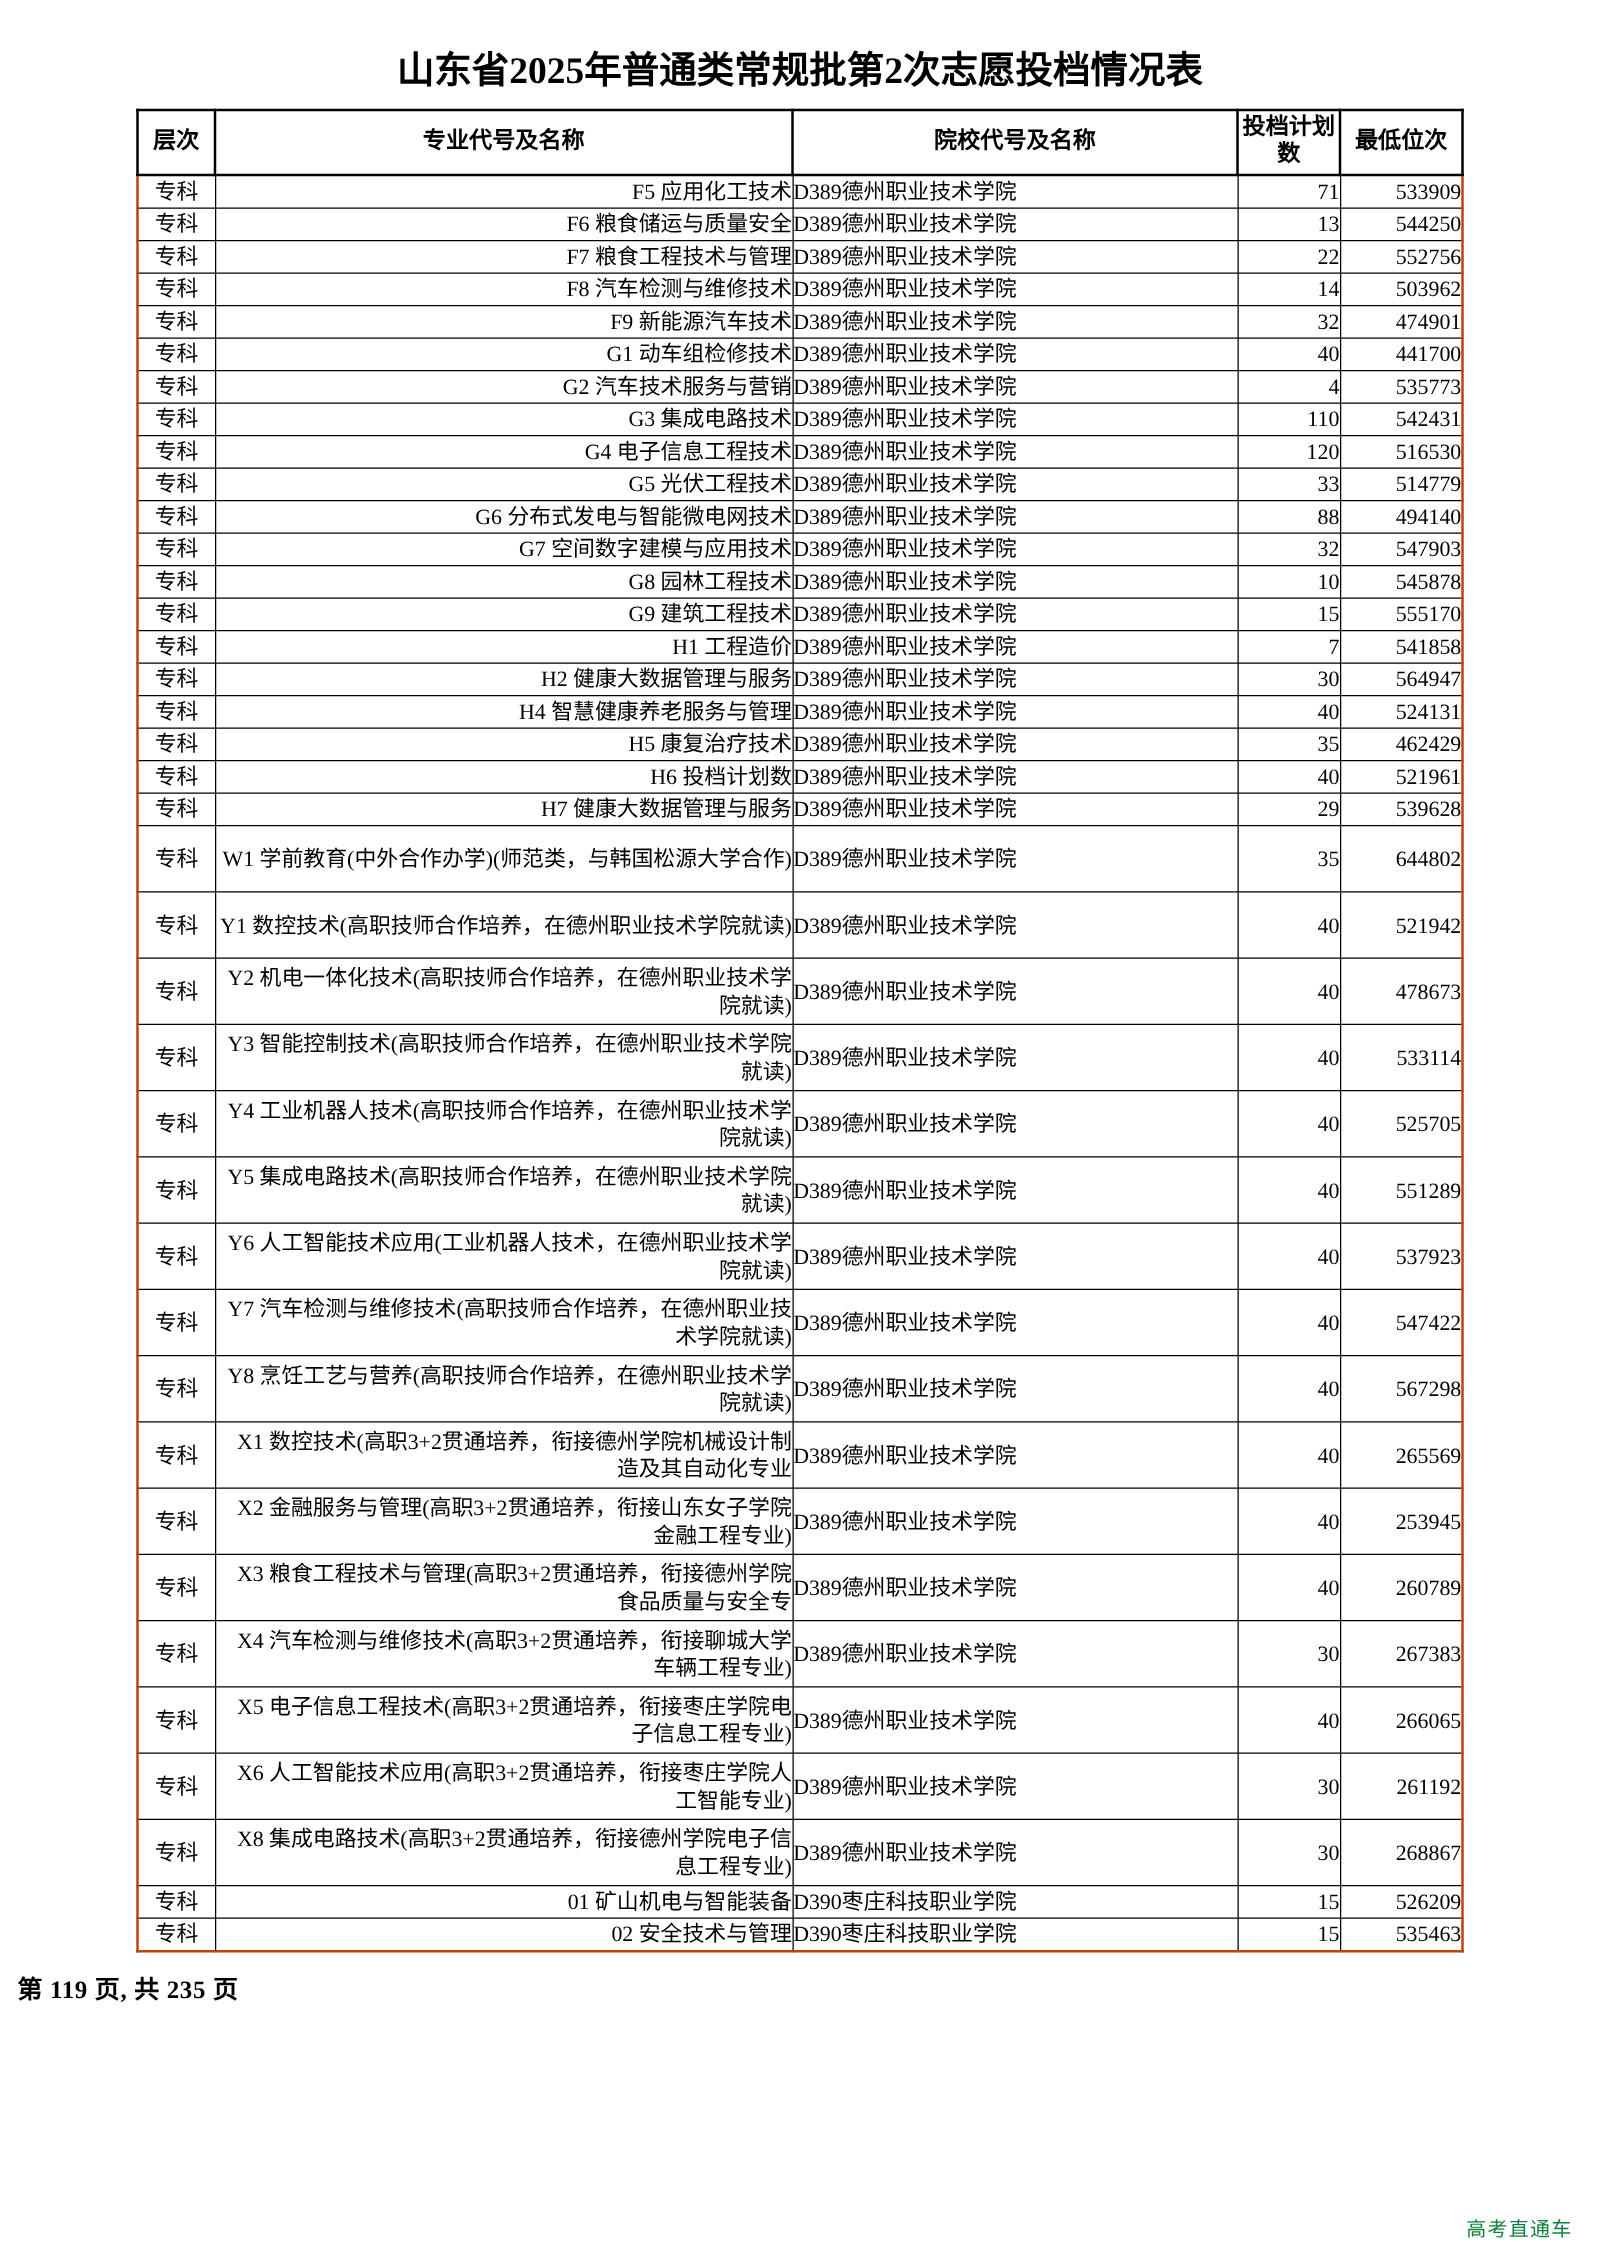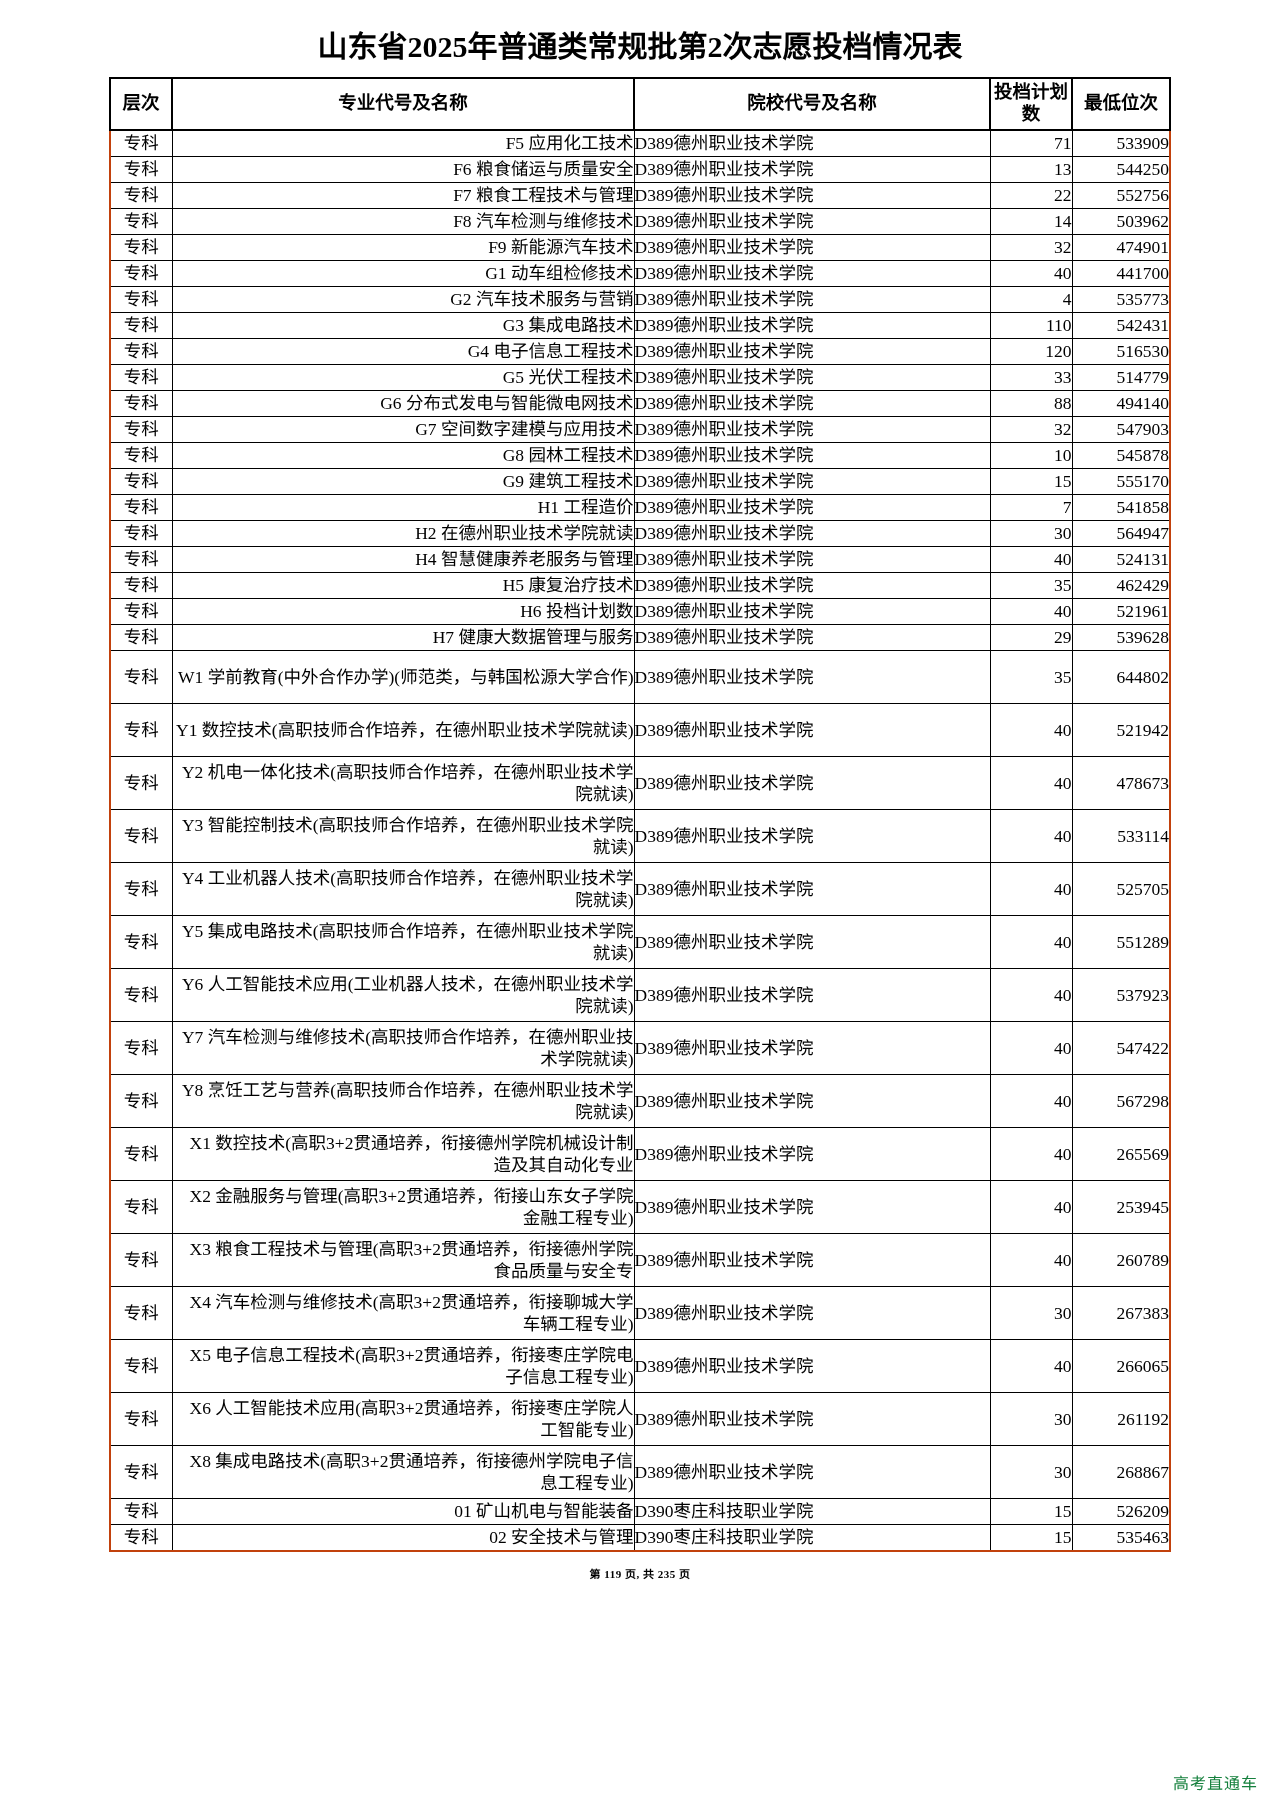--- a/index.html
+++ b/index.html
@@ -12,21 +12,21 @@
     width: 1280px;
     min-height: 1810px;
     font-family: "Liberation Serif", "DejaVu Serif", serif;
     color: #000000;
     position: relative;
   }
   .page {
     width: 1280px;
     min-height: 1810px;
     box-sizing: border-box;
-    padding: 4px;
+    padding: 14px;
     position: relative;
   }
   .doc-title {
     text-align: center;
     font-size: 30px;
     font-weight: bold;
     letter-spacing: 0px;
     padding-top: 26px;
     padding-bottom: 14px;
     line-height: 1.1;
@@ -83,22 +83,21 @@
     text-align: right;
     padding: 2px 7px 2px 2px;
   }
   td.rank {
     text-align: right;
     padding: 2px 9px 2px 2px;
   }
   tr.row-single td { height: 25px; }
   tr.row-double td { height: 52px; }
   .footer {
-    text-align: center;
-    font-size: 11px;
+    font-size: 20px;
     font-weight: bold;
     padding-top: 13px;
     letter-spacing: 0.5px;
   }
   .watermark {
     position: absolute;
     right: 22px;
     bottom: 16px;
     font-size: 16px;
     color: #15803d;
@@ -231,21 +230,21 @@
         </tr>
         <tr class="row-single">
           <td class="level">专科</td>
           <td class="major">H1  工程造价</td>
           <td class="school">D389德州职业技术学院</td>
           <td class="plan">7</td>
           <td class="rank">541858</td>
         </tr>
         <tr class="row-single">
           <td class="level">专科</td>
-          <td class="major">H2  在德州职业技术学院就读</td>
+          <td class="major">H2  健康大数据管理与服务</td>
           <td class="school">D389德州职业技术学院</td>
           <td class="plan">30</td>
           <td class="rank">564947</td>
         </tr>
         <tr class="row-single">
           <td class="level">专科</td>
           <td class="major">H4  智慧健康养老服务与管理</td>
           <td class="school">D389德州职业技术学院</td>
           <td class="plan">40</td>
           <td class="rank">524131</td>

